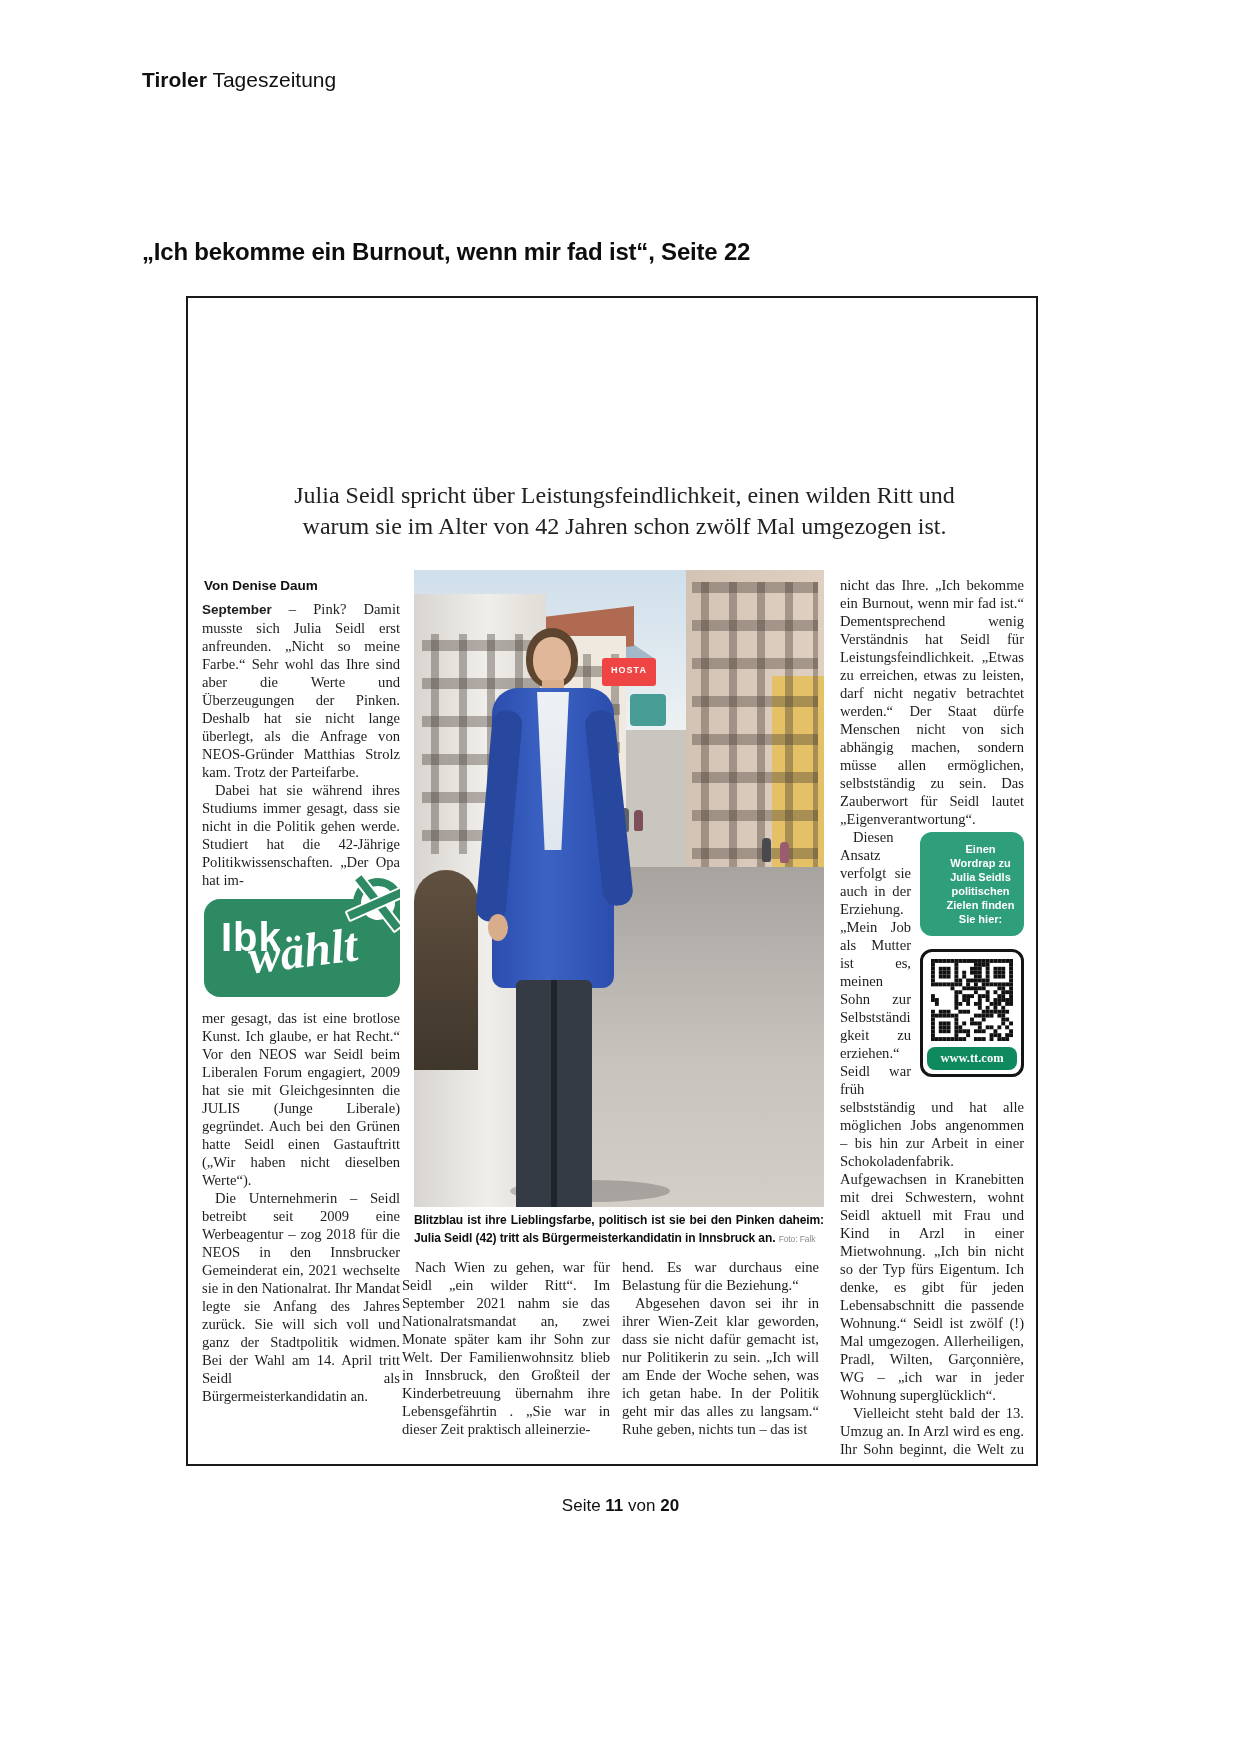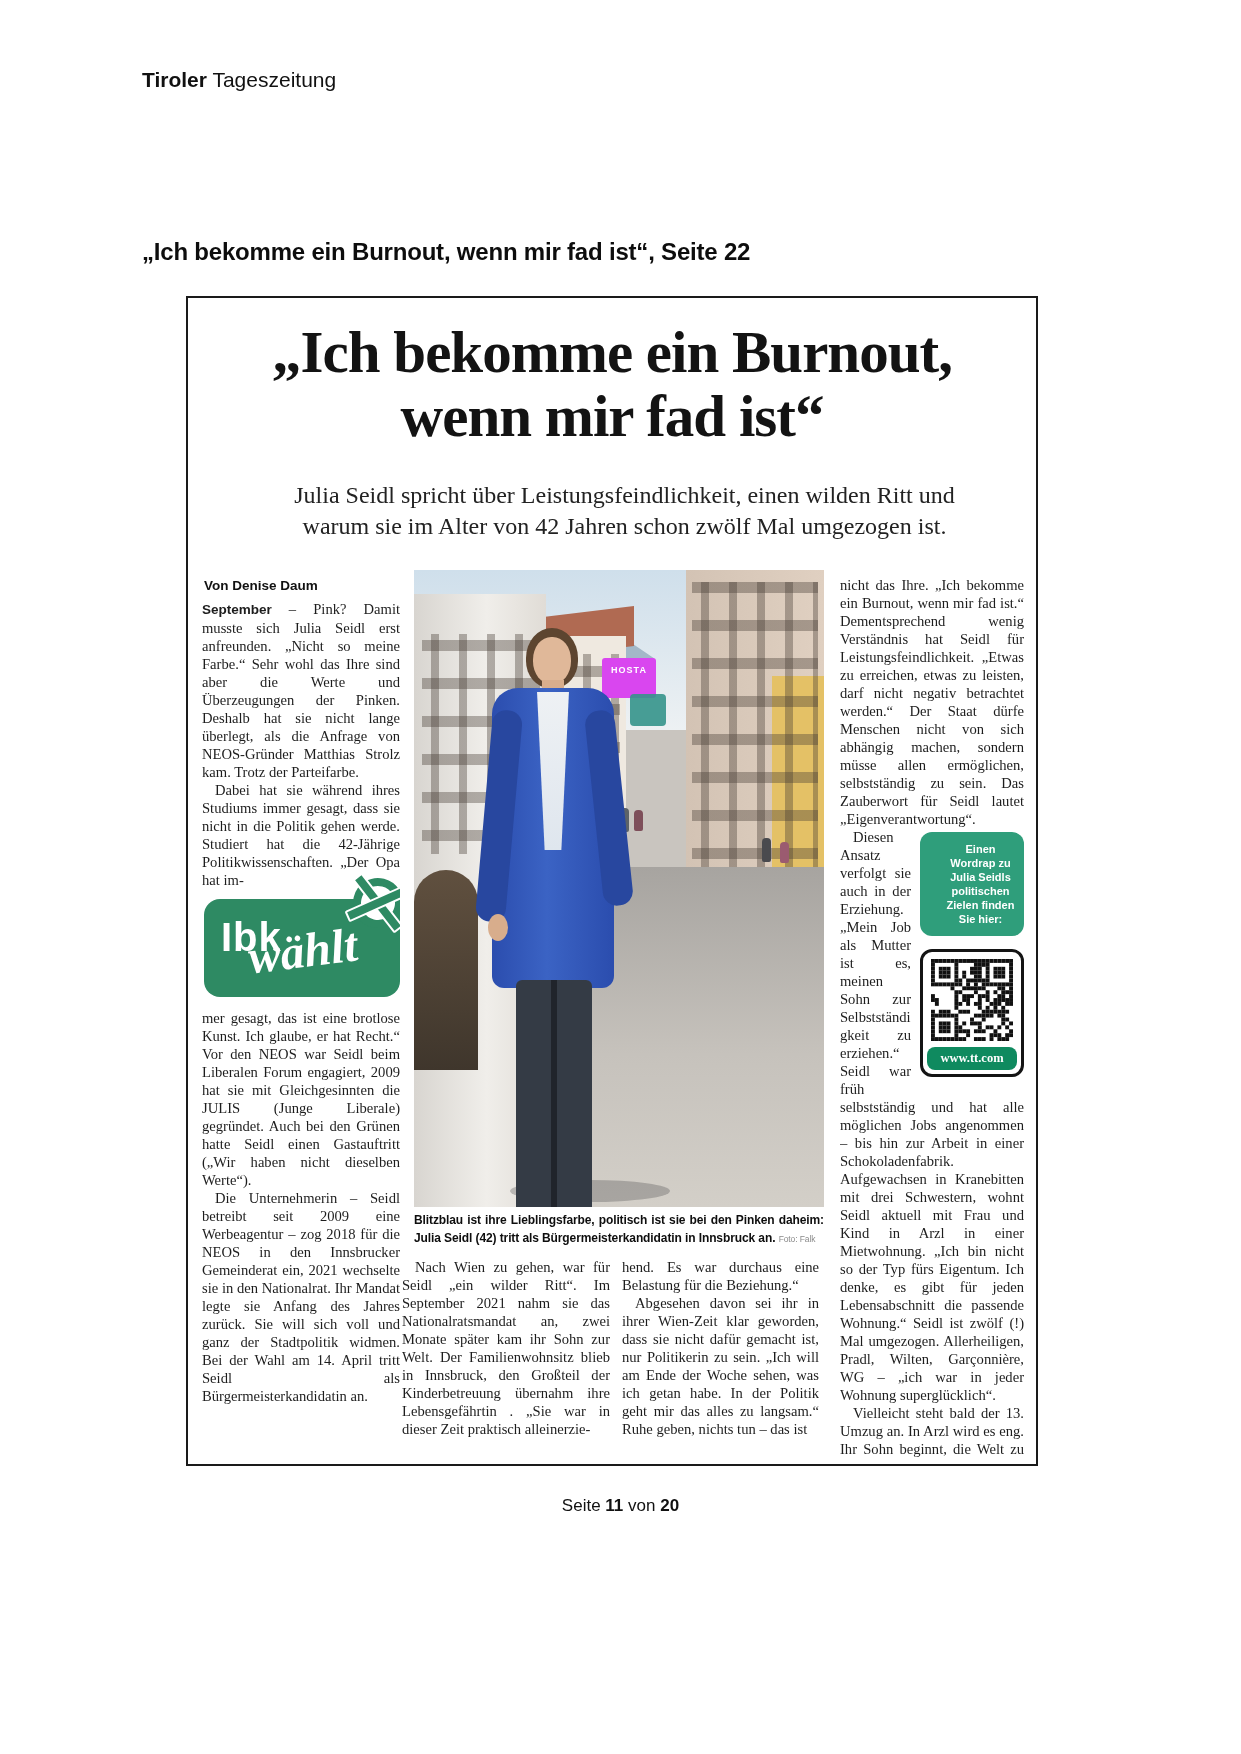--- a/index.html
+++ b/index.html
@@ -54,21 +54,21 @@
   .ph-bldg-mid{position:absolute;left:98px;top:66px;width:114px;height:256px;background:#efe9e0;}
   .ph-roof{position:absolute;left:88px;top:44px;width:132px;height:40px;background:#b06a52;transform:skewY(-7deg);}
   .ph-bldg-left{position:absolute;left:0;top:24px;width:132px;height:613px;background:linear-gradient(90deg,#d8d5d0,#f0eeea 55%,#e0dcd6);}
   .ph-arch{position:absolute;left:0;top:300px;width:64px;height:200px;background:linear-gradient(#60503f,#3f362c);border-radius:32px 32px 0 0;}
   .win{position:absolute;background-image:
     repeating-linear-gradient(90deg,transparent 0 9px,rgba(70,60,52,.38) 9px 17px,transparent 17px 28px),
     repeating-linear-gradient(0deg,transparent 0 13px,rgba(70,60,52,.38) 13px 24px,transparent 24px 38px);}
   .win-left{left:8px;top:64px;width:118px;height:220px;}
   .win-mid{left:104px;top:84px;width:102px;height:150px;}
   .win-right{right:6px;top:12px;width:126px;height:290px;}
-  .ph-sign1{position:absolute;left:188px;top:88px;width:54px;height:40px;background:#d946ef;border-radius:3px;color:#fff;font:bold 9px/24px "Liberation Sans",sans-serif;text-align:center;letter-spacing:1px;}
+  .ph-sign1{position:absolute;left:188px;top:88px;width:54px;height:28px;background:#ef4444;border-radius:3px;color:#fff;font:bold 9px/24px "Liberation Sans",sans-serif;text-align:center;letter-spacing:1px;}
   .ph-sign2{position:absolute;left:216px;top:124px;width:36px;height:32px;background:#35948b;border-radius:4px;opacity:.9;}
   .ph-person{position:absolute;width:9px;height:24px;border-radius:4px 4px 2px 2px;}
   .pe1{left:206px;top:238px;background:#5c6268;}
   .pe2{left:220px;top:240px;background:#7e4f5a;height:21px;}
   .pe3{left:348px;top:268px;background:#4a4a4e;}
   .pe4{left:366px;top:272px;background:#9b5b70;height:21px;}
   .ph-shadow{position:absolute;left:96px;top:610px;width:160px;height:22px;background:rgba(40,40,45,.25);border-radius:50%;}
   .ph-julia{position:absolute;left:70px;top:54px;width:150px;height:583px;}
   .pj-hair{position:absolute;left:42px;top:4px;width:52px;height:60px;background:#5d4530;border-radius:50% 50% 45% 45%;}
   .pj-face{position:absolute;left:49px;top:13px;width:38px;height:47px;background:#e0b899;border-radius:48%;}
@@ -93,24 +93,20 @@
 
   <div class="masthead">
     <span class="bold">Tiroler</span>
     <span>Tageszeitung</span>
   </div>
 
   <div class="ref-headline">„Ich bekomme ein Burnout, wenn mir fad ist“, Seite 22</div>
 
   <div class="article">
 
-    <div class="headline">
-      <div>„Ich bekomme ein Burnout,</div>
-      <div>wenn mir fad ist“</div>
-    </div>
 
     <div class="subhead">
       <div>Julia Seidl spricht über Leistungsfeindlichkeit, einen wilden Ritt und</div>
       <div>warum sie im Alter von 42 Jahren schon zwölf Mal umgezogen ist.</div>
     </div>
 
     <div class="byline">Von Denise Daum</div>
 
     <div class="col1 bodytext">
       <p><span class="lead">September</span><span> – Pink? Damit musste sich Julia Seidl erst anfreunden. „Nicht so meine Farbe.“ Sehr wohl das Ihre sind aber die Werte und Überzeugungen der Pinken. Deshalb hat sie nicht lange überlegt, als die Anfrage von NEOS-Gründer Matthias Strolz kam. Trotz der Parteifarbe.</span></p>

